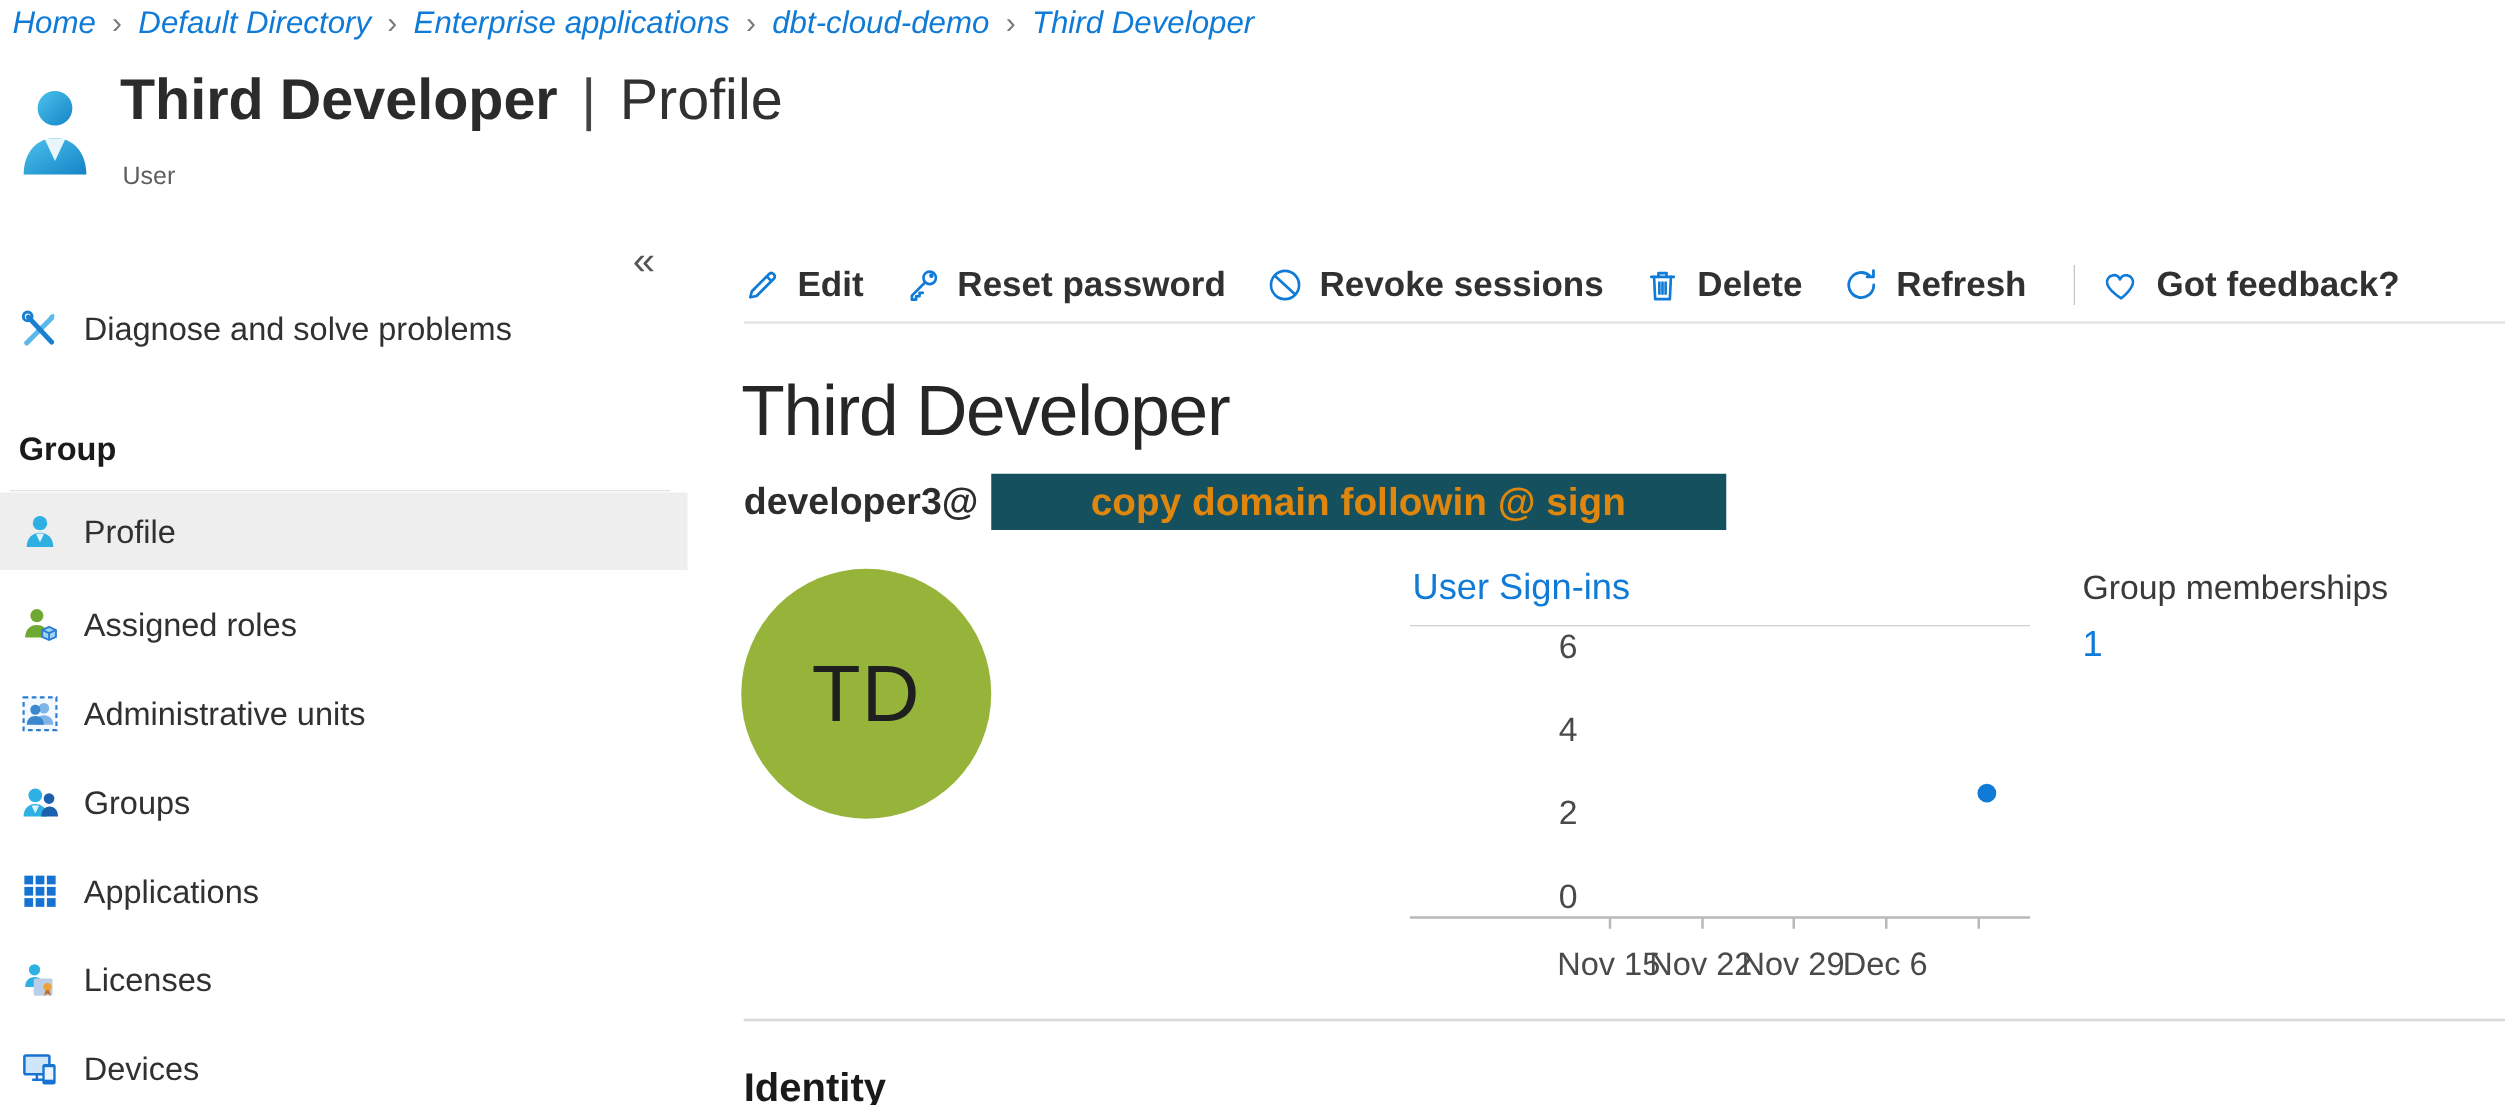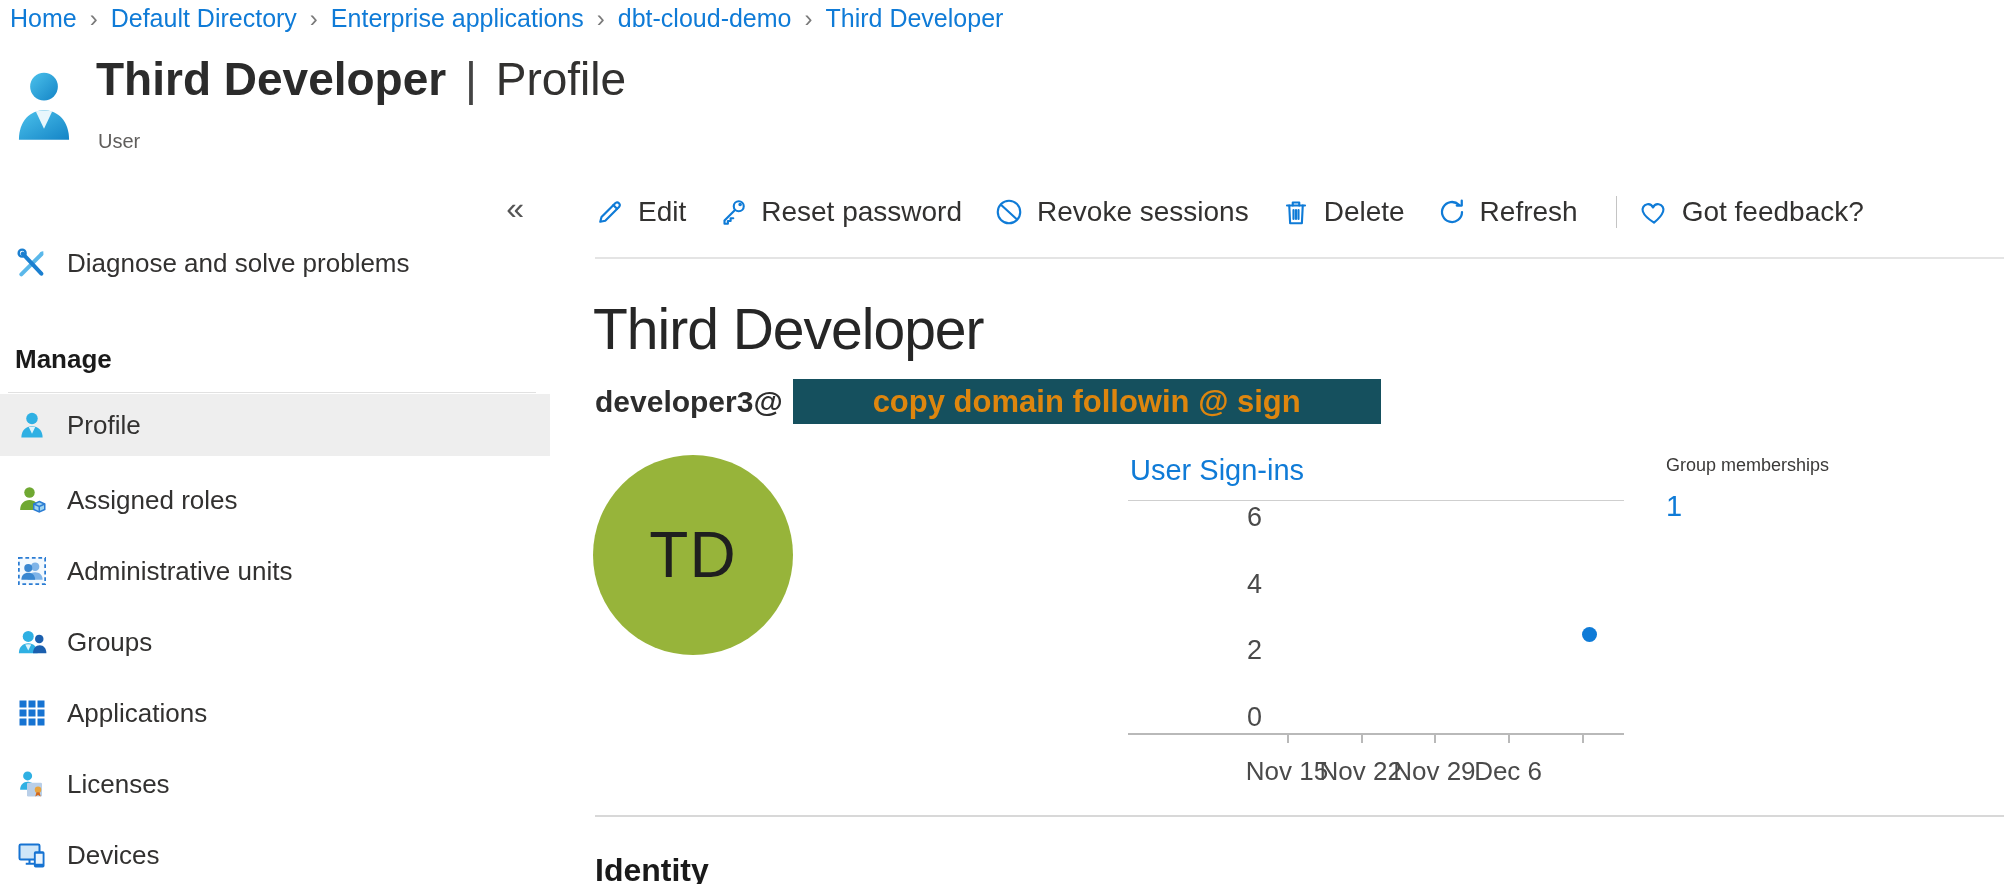--- a/index.html
+++ b/index.html
@@ -12,21 +12,21 @@
     background: #ffffff;
     font-family: "Liberation Sans", sans-serif;
     color: #323130;
   }
   
   .breadcrumb {
     position: absolute; top: 4px; left: 10px;
     display: flex; align-items: center; gap: 13px;
     font-size: 25px;
   }
-  .crumb { color: #0f7bd7; cursor: pointer; }
+  .crumb { color: #0f7bd7; cursor: pointer; font-style: italic; }
   .crumb-sep { color: #7a7a7a; font-size: 24px; }
   
   .header-icon { position: absolute; left: 12px; top: 68px; width: 64px; height: 74px; }
   .page-title { position: absolute; left: 96px; top: 52px; font-size: 46px; color: #2b2b2b; white-space: nowrap; }
   .page-title .bold { font-weight: 700; }
   .page-title .sep { font-weight: 300; color: #444; padding: 0 6px; }
   .page-title .rest { font-weight: 400; color: #323130; }
   .page-subtitle { position: absolute; left: 98px; top: 130px; font-size: 20px; color: #605e5c; }
   
   .sidebar { position: absolute; left: 0; top: 186px; width: 550px; height: 698px; background: #ffffff; }
@@ -37,21 +37,21 @@
     font-size: 26px; color: #323130;
   }
   .nav-item .nicon { width: 34px; height: 34px; margin-left: 15px; flex: 0 0 34px; display: flex; align-items: center; justify-content: center; }
   .nav-item .nlabel { margin-left: 18px; white-space: nowrap; }
   .nav-item.selected { background: #eeeeee; }
   .section-label { position: absolute; left: 15px; top: 158px; font-size: 26px; font-weight: 700; color: #1a1a1a; }
   .side-rule { position: absolute; left: 8px; right: 14px; top: 206px; height: 1px; background: #e1e1e1; }
   
   .toolbar {
     position: absolute; left: 595px; top: 196px; right: 0; height: 48px;
-    display: flex; align-items: flex-start; font-size: 28px; color: #323130;
+    display: flex; align-items: flex-end; font-size: 28px; color: #323130; font-weight: bold;
   }
   .tb-item { display: flex; align-items: center; margin-right: 32px; cursor: pointer; white-space: nowrap; }
   .tb-item svg { margin-right: 13px; }
   .tb-divider { width: 1px; height: 32px; background: #c4c4c4; margin: 0 22px 0 6px; }
   .toolbar-rule { position: absolute; left: 595px; right: 0; top: 257px; height: 2px; background: #e4e4e4; }
   
   .display-name { position: absolute; left: 593px; top: 296px; font-size: 57px; font-weight: 300; color: #262626; letter-spacing: -1px; white-space: nowrap; }
   .email-row { position: absolute; left: 595px; top: 379px; display: flex; align-items: center; }
   .email-prefix { font-size: 30px; font-weight: 700; color: #2d2d2d; }
   .redaction-box {
@@ -69,21 +69,21 @@
   .chart { position: absolute; left: 1128px; top: 452px; width: 496px; height: 360px; }
   .chart-title { position: absolute; left: 2px; top: 2px; font-size: 29px; color: #0f7bd7; cursor: pointer; }
   .chart-title-rule { position: absolute; left: 0; top: 48px; width: 496px; height: 1px; background: #cfcfcf; }
   .ytick { position: absolute; width: 134px; text-align: right; font-size: 27px; color: #4a4a4a; }
   .x-axis { position: absolute; left: 0; top: 281px; width: 496px; height: 2px; background: #b9b9b9; }
   .xtick { position: absolute; top: 282px; width: 2px; height: 9px; background: #b9b9b9; }
   .xlabel { position: absolute; top: 304px; width: 120px; margin-left: -60px; text-align: center; font-size: 26px; color: #4a4a4a; white-space: nowrap; }
   .datapoint { position: absolute; width: 15px; height: 15px; border-radius: 50%; }
   
   .group-memberships { position: absolute; left: 1666px; top: 455px; }
-  .gm-label { font-size: 18px; color: #3b3a39; }
+  .gm-label { font-size: 27px; color: #3b3a39; }
   .gm-value { margin-top: 14px; font-size: 29px; color: #0f7bd7; cursor: pointer; }
   
   .content-rule { position: absolute; left: 595px; right: 0; top: 815px; height: 2px; background: #d8d8d8; }
   .identity-heading { position: absolute; left: 595px; top: 852px; font-size: 32px; font-weight: 700; color: #1a1a1a; }
 </style>
 </head>
 <body>
 
 <div class="page">
 
@@ -125,21 +125,21 @@
         <svg viewBox="0 0 24 24" width="32" height="32">
           <path d="M4 20.5L19 5.5" stroke="#5bb8ea" stroke-width="3" stroke-linecap="round"></path>
           <path d="M20.5 3.2a3.4 3.4 0 0 1-1 3.4l-2-2a3.4 3.4 0 0 1 3-1.4z" fill="#5bb8ea"></path>
           <path d="M5 5l14 15" stroke="#1b7fd0" stroke-width="3" stroke-linecap="round"></path>
           <circle cx="4.6" cy="4.6" r="2.6" fill="none" stroke="#1b7fd0" stroke-width="1.8"></circle>
         </svg>
       </span>
       <span class="nlabel">Diagnose and solve problems</span>
     </div>
 
-    <div class="section-label">Manage</div>
+    <div class="section-label">Group</div>
     <div class="side-rule"></div>
 
     <div class="nav-item selected" style="top:208px;">
       <span class="nicon">
         <svg viewBox="0 0 24 24" width="30" height="30">
           <circle cx="12" cy="6.8" r="4.6" fill="#2fb0e3"></circle>
           <path d="M3.5 22c0-5.6 3.6-9 8.5-9s8.5 3.4 8.5 9z" fill="#2fb0e3"></path>
           <path d="M12 13.4l-2.6.2 2.6 5.4 2.6-5.4z" fill="#dff3fb"></path>
         </svg>
       </span>

